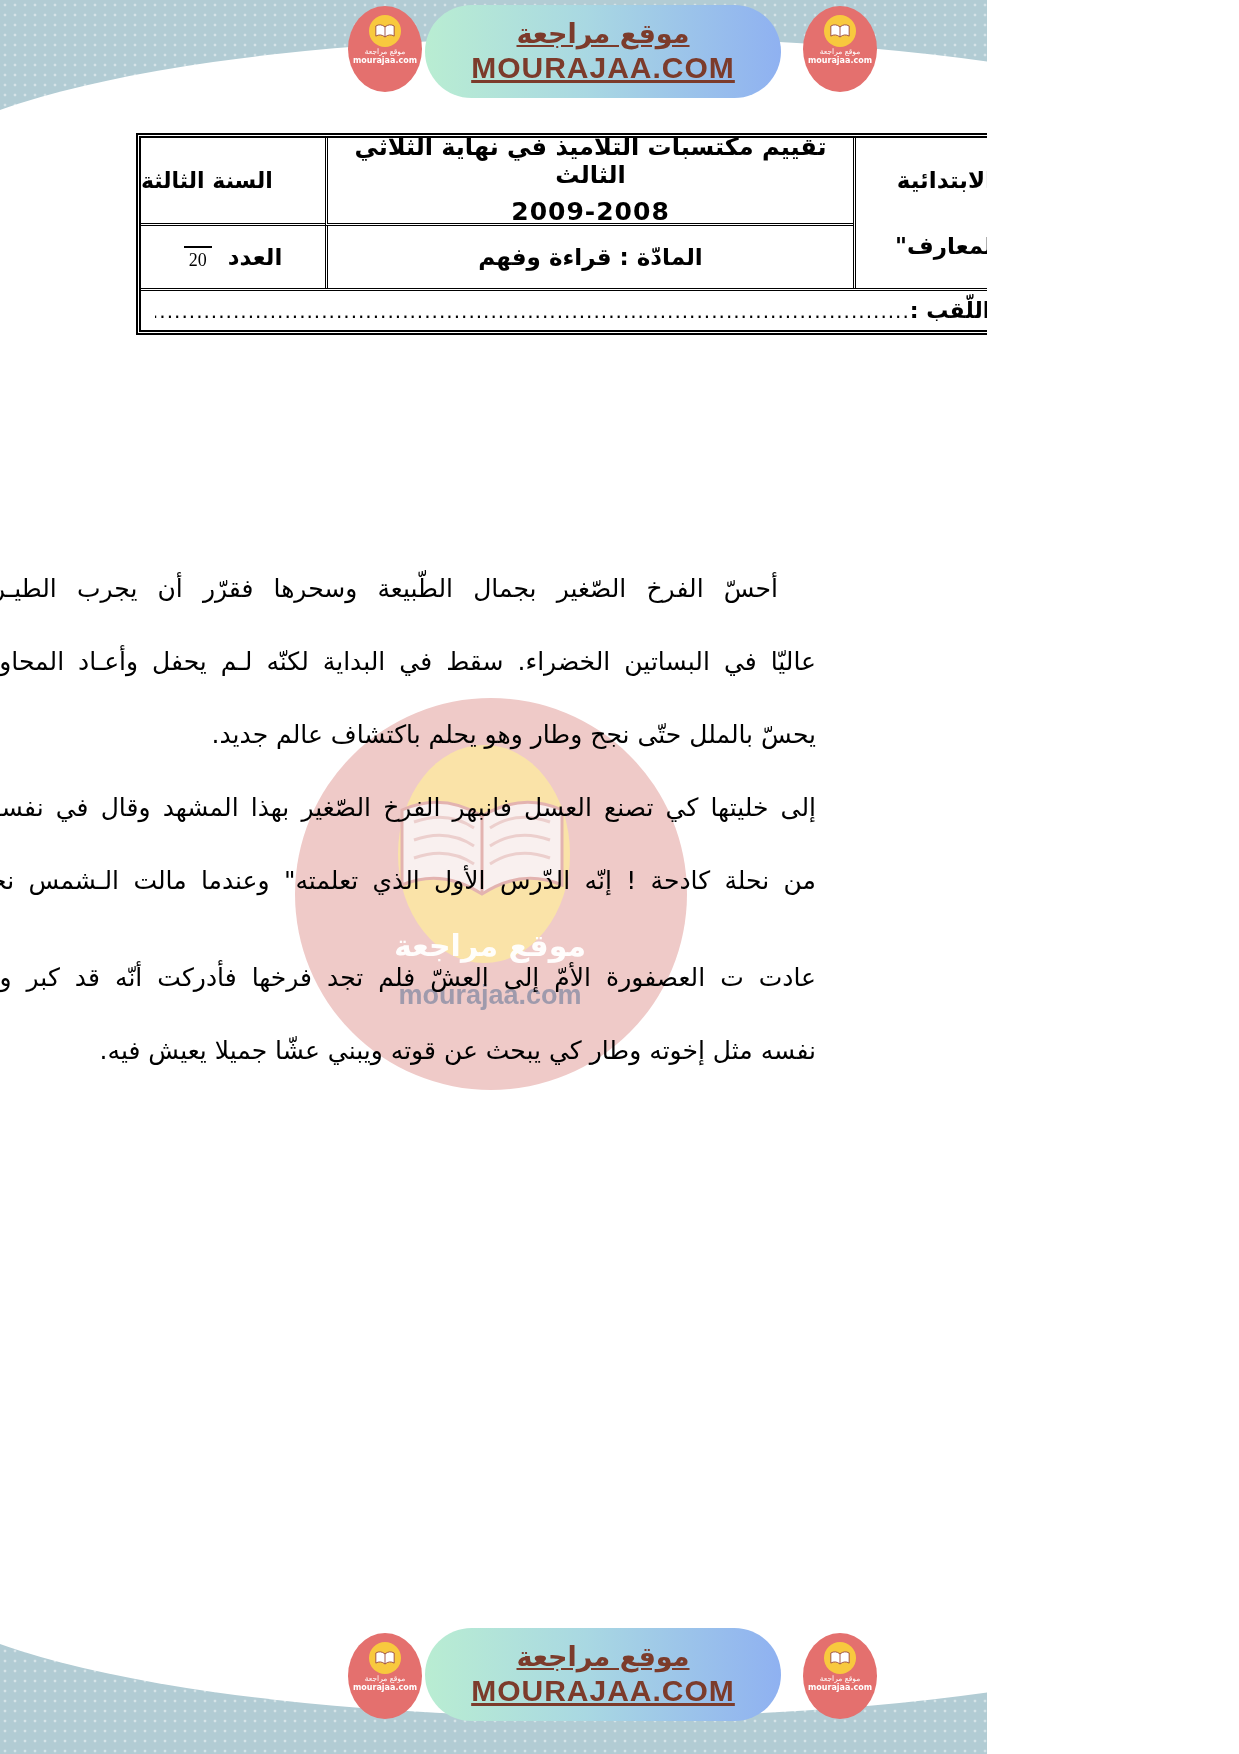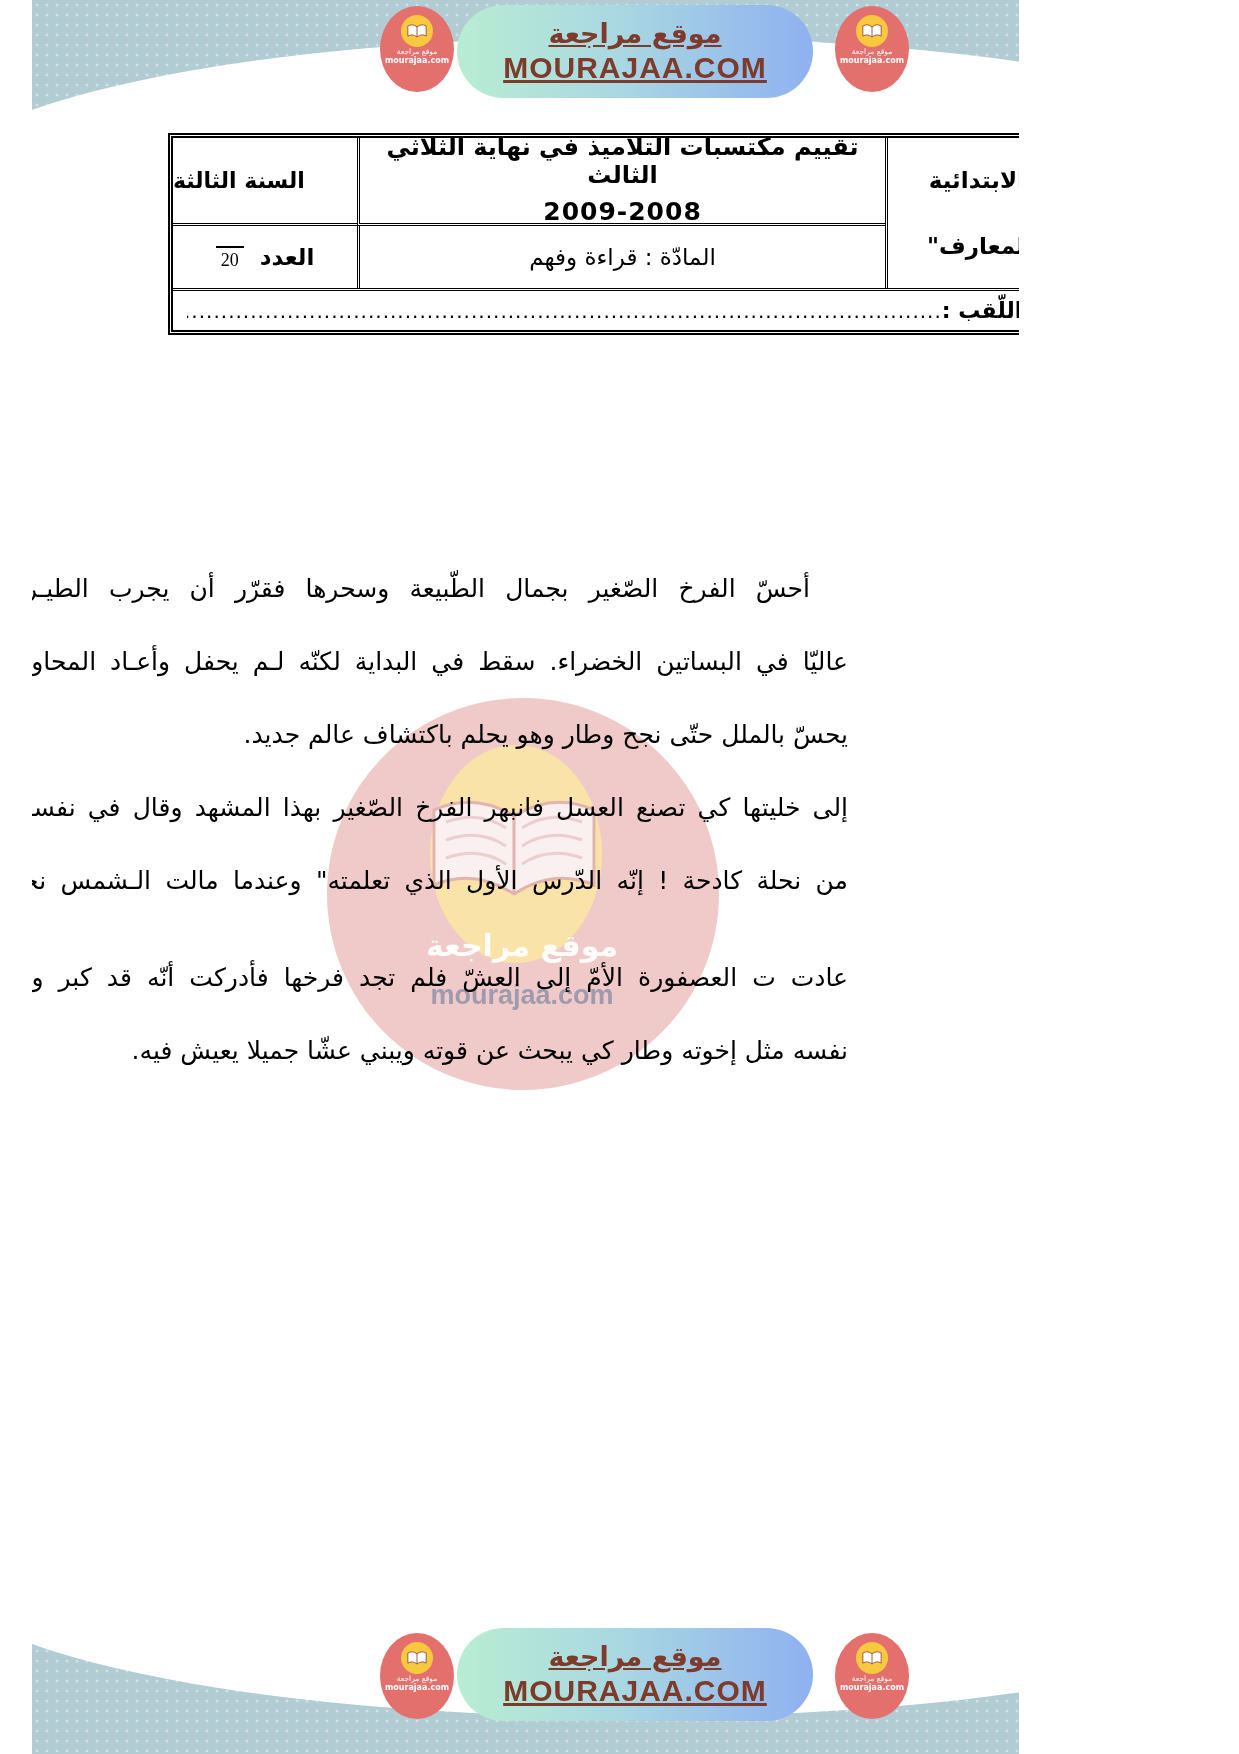--- a/index.html
+++ b/index.html
@@ -1,19 +1,19 @@
 <!DOCTYPE html>
 <html lang="ar"><head>
 <meta charset="utf-8">
 <style>
   html,body{margin:0;padding:0;background:#fff;}
   .canvas{
     position:relative;width:987px;height:1754px;overflow:hidden;
     background:#ffffff;direction:rtl;
-    font-family:"DejaVu Sans",sans-serif;color:#000;margin-left:32px;
+    font-family:"DejaVu Sans",sans-serif;color:#000;
   }
   
   .band{
     position:absolute;left:0;width:1239px;height:118px;z-index:1;
     background-color:#b2ccd4;
     background-image:radial-gradient(rgba(255,255,255,.45) 1.2px, transparent 1.7px);
     background-size:10px 10px;
   }
   .band-top{top:0;}
   .band-bottom{top:1636px;}
@@ -70,21 +70,21 @@
     border-left:3px double #000;border-bottom:3px double #000;
     font-size:24px;font-weight:bold;text-align:center;line-height:1.15;
   }
   .title-year{font-size:25px;letter-spacing:1px;}
   .cell-year{
     grid-area:1/3/2/4;border-bottom:3px double #000;
     font-size:22px;font-weight:bold;justify-content:flex-end;
   }
   .cell-subject{
     grid-area:2/2/3/3;border-left:3px double #000;
-    font-size:23px;font-weight:normal;justify-content:center;
+    font-size:23px;font-weight:bold;justify-content:center;
   }
   .cell-score{grid-area:2/3/3/4;font-size:23px;font-weight:bold;gap:16px;}
   .score-frac{display:inline-flex;flex-direction:column;align-items:center;line-height:1;}
   .frac-bar{width:28px;border-top:2px solid #000;margin-bottom:3px;}
   .frac-den{font-size:18px;font-weight:normal;font-family:"Liberation Serif","DejaVu Serif",serif;}
   .cell-name{
     grid-area:3/1/4/4;border-top:3px double #000;justify-content:flex-start;
     padding:0 14px;font-size:22px;font-weight:bold;overflow:hidden;white-space:nowrap;
   }
   .name-dots{font-weight:normal;font-size:20px;letter-spacing:1px;overflow:hidden;}

